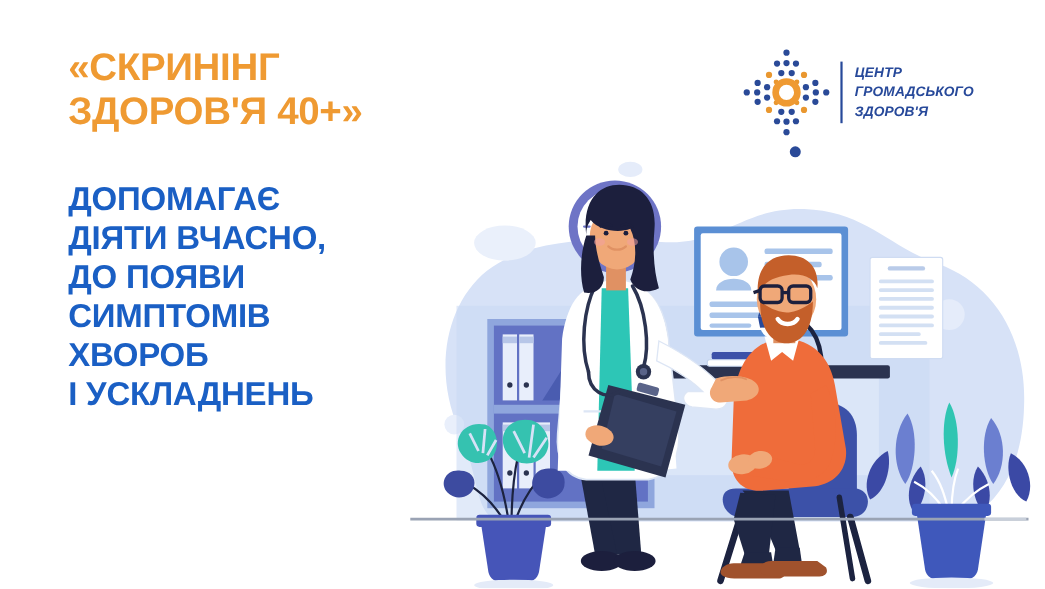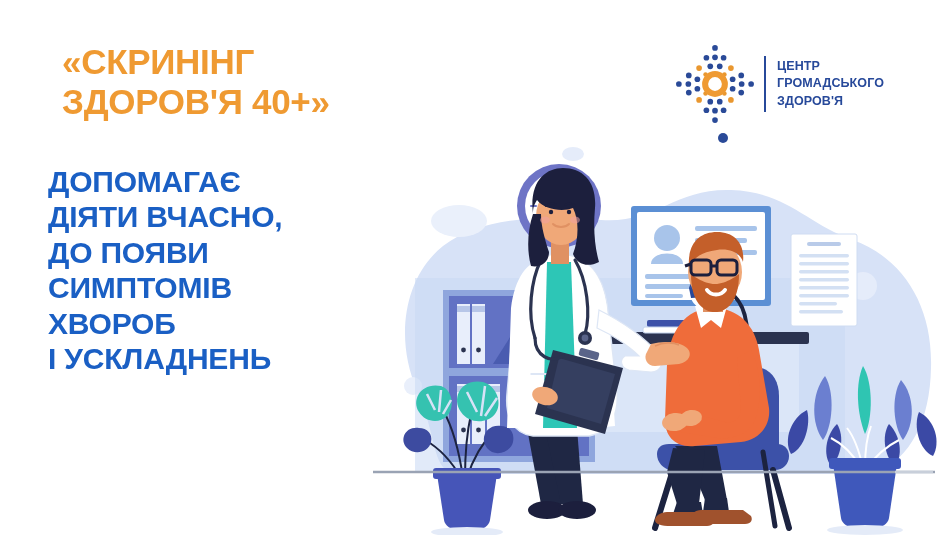--- a/index.html
+++ b/index.html
@@ -29,21 +29,21 @@
     font-size: 35px;
     font-weight: 700;
     line-height: 1.13;
     letter-spacing: -0.3px;
     color: #ef9a32;
     margin: 0;
     white-space: pre-line;
   }
   #subhead-block {
     position: absolute;
-    left: 48px;
+    left: 62px;
     top: 164px;
     width: 360px;
   }
   .subhead-blue {
     font-size: 30px;
     font-weight: 700;
     line-height: 1.18;
     letter-spacing: -0.2px;
     color: #1a5fc4;
     margin: 0;
@@ -52,20 +52,21 @@
 
   
   #logo {
     position: absolute;
     left: 672px;
     top: 38px;
     width: 222px;
     height: 92px;
     display: flex;
     align-items: center;
+    font-style: italic;
   }
   #logo-mark {
     width: 86px;
     height: 86px;
     flex: 0 0 86px;
   }
   #logo-divider {
     width: 2px;
     height: 56px;
     background: #27499a;

